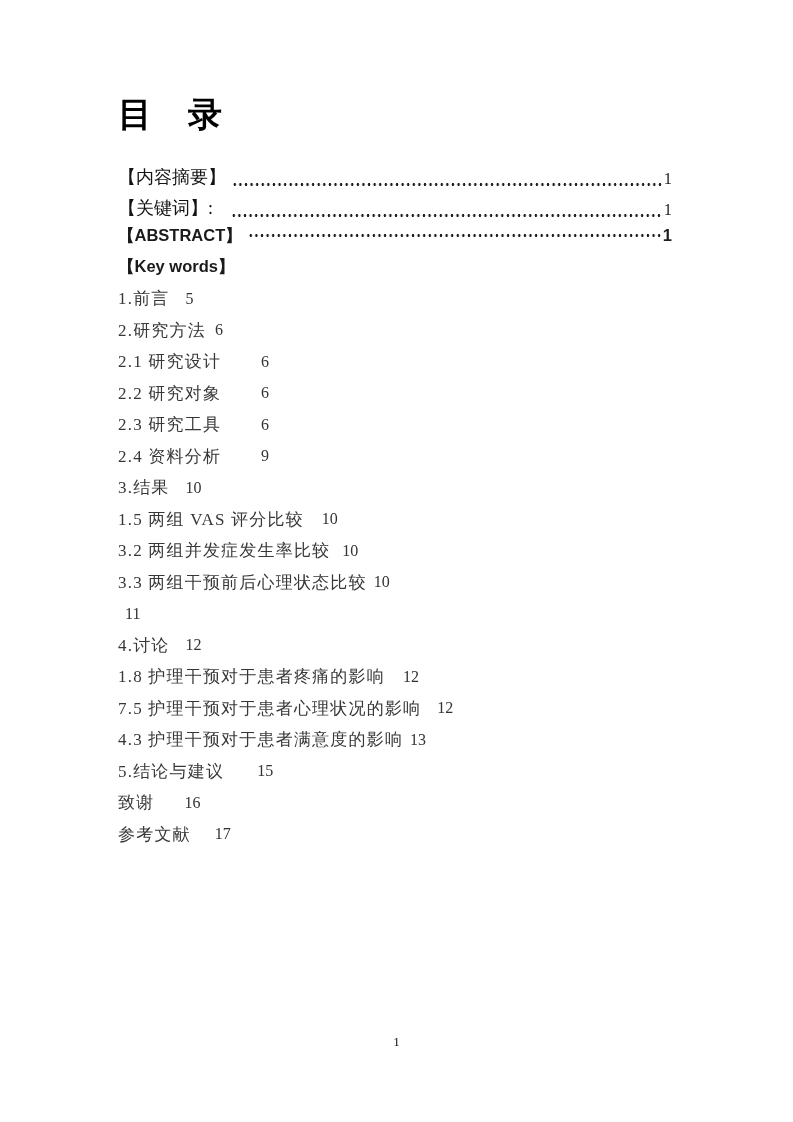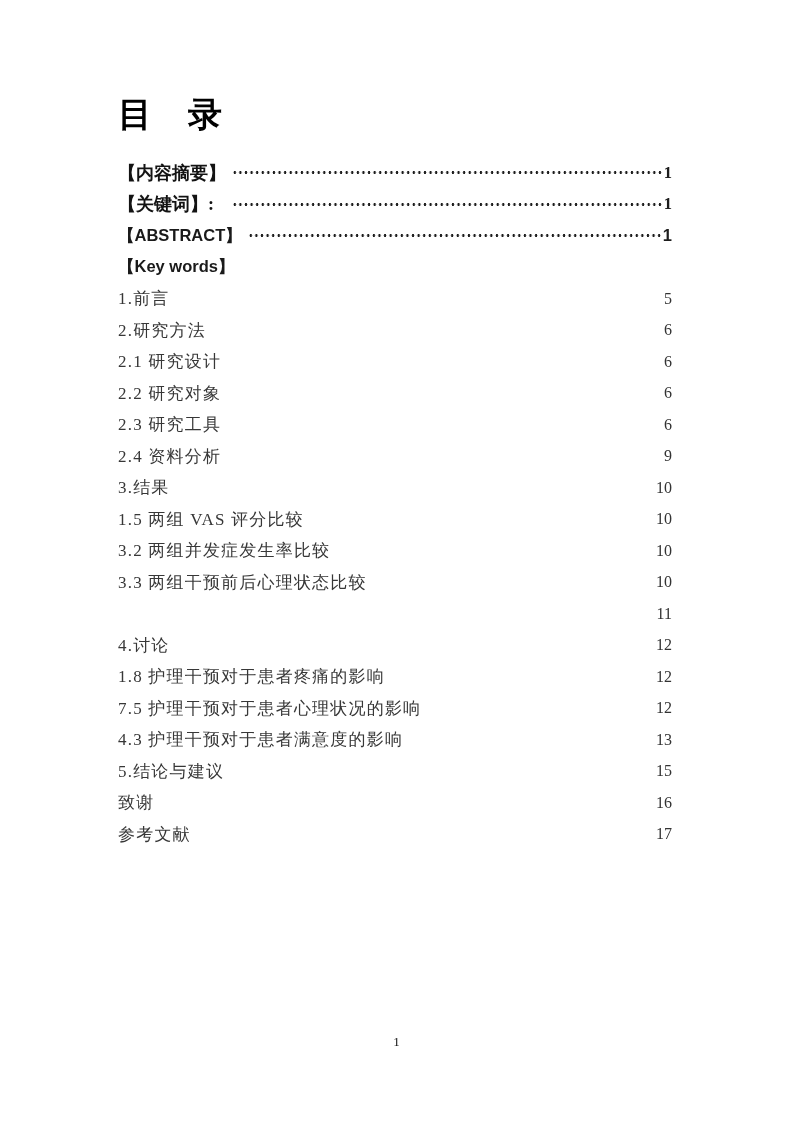--- a/index.html
+++ b/index.html
@@ -30,35 +30,35 @@
     font-family:"Liberation Serif","DejaVu Serif",serif;
   }
   .toc-row{
     display:flex;
     align-items:center;
     height:31.5px;
   }
   .toc-row .toc-label{white-space:pre;}
   .bracket-bold{
     font-family:"Liberation Serif","DejaVu Serif",serif;
-    font-weight:bold;
+    font-weight:normal;
     font-size:18px;
     color:#131313;
+    align-items:flex-end;
   }
   .bracket-latin{
     font-family:"Liberation Sans","DejaVu Sans",sans-serif;
     font-weight:600;
     font-size:16.5px;
     color:#1a1a1a;
   }
   .body{
     font-size:17px;
     color:#373737;
     letter-spacing:1.2px;
-    justify-content:space-between;
   }
   .body-small{
     font-size:14px;
     color:#3d3d3d;
     height:27px;
     letter-spacing:1px;
   }
   .toc-gap{display:inline-block;height:1px;flex:0 0 auto;}
   .toc-leader{
     flex:1 1 auto;

